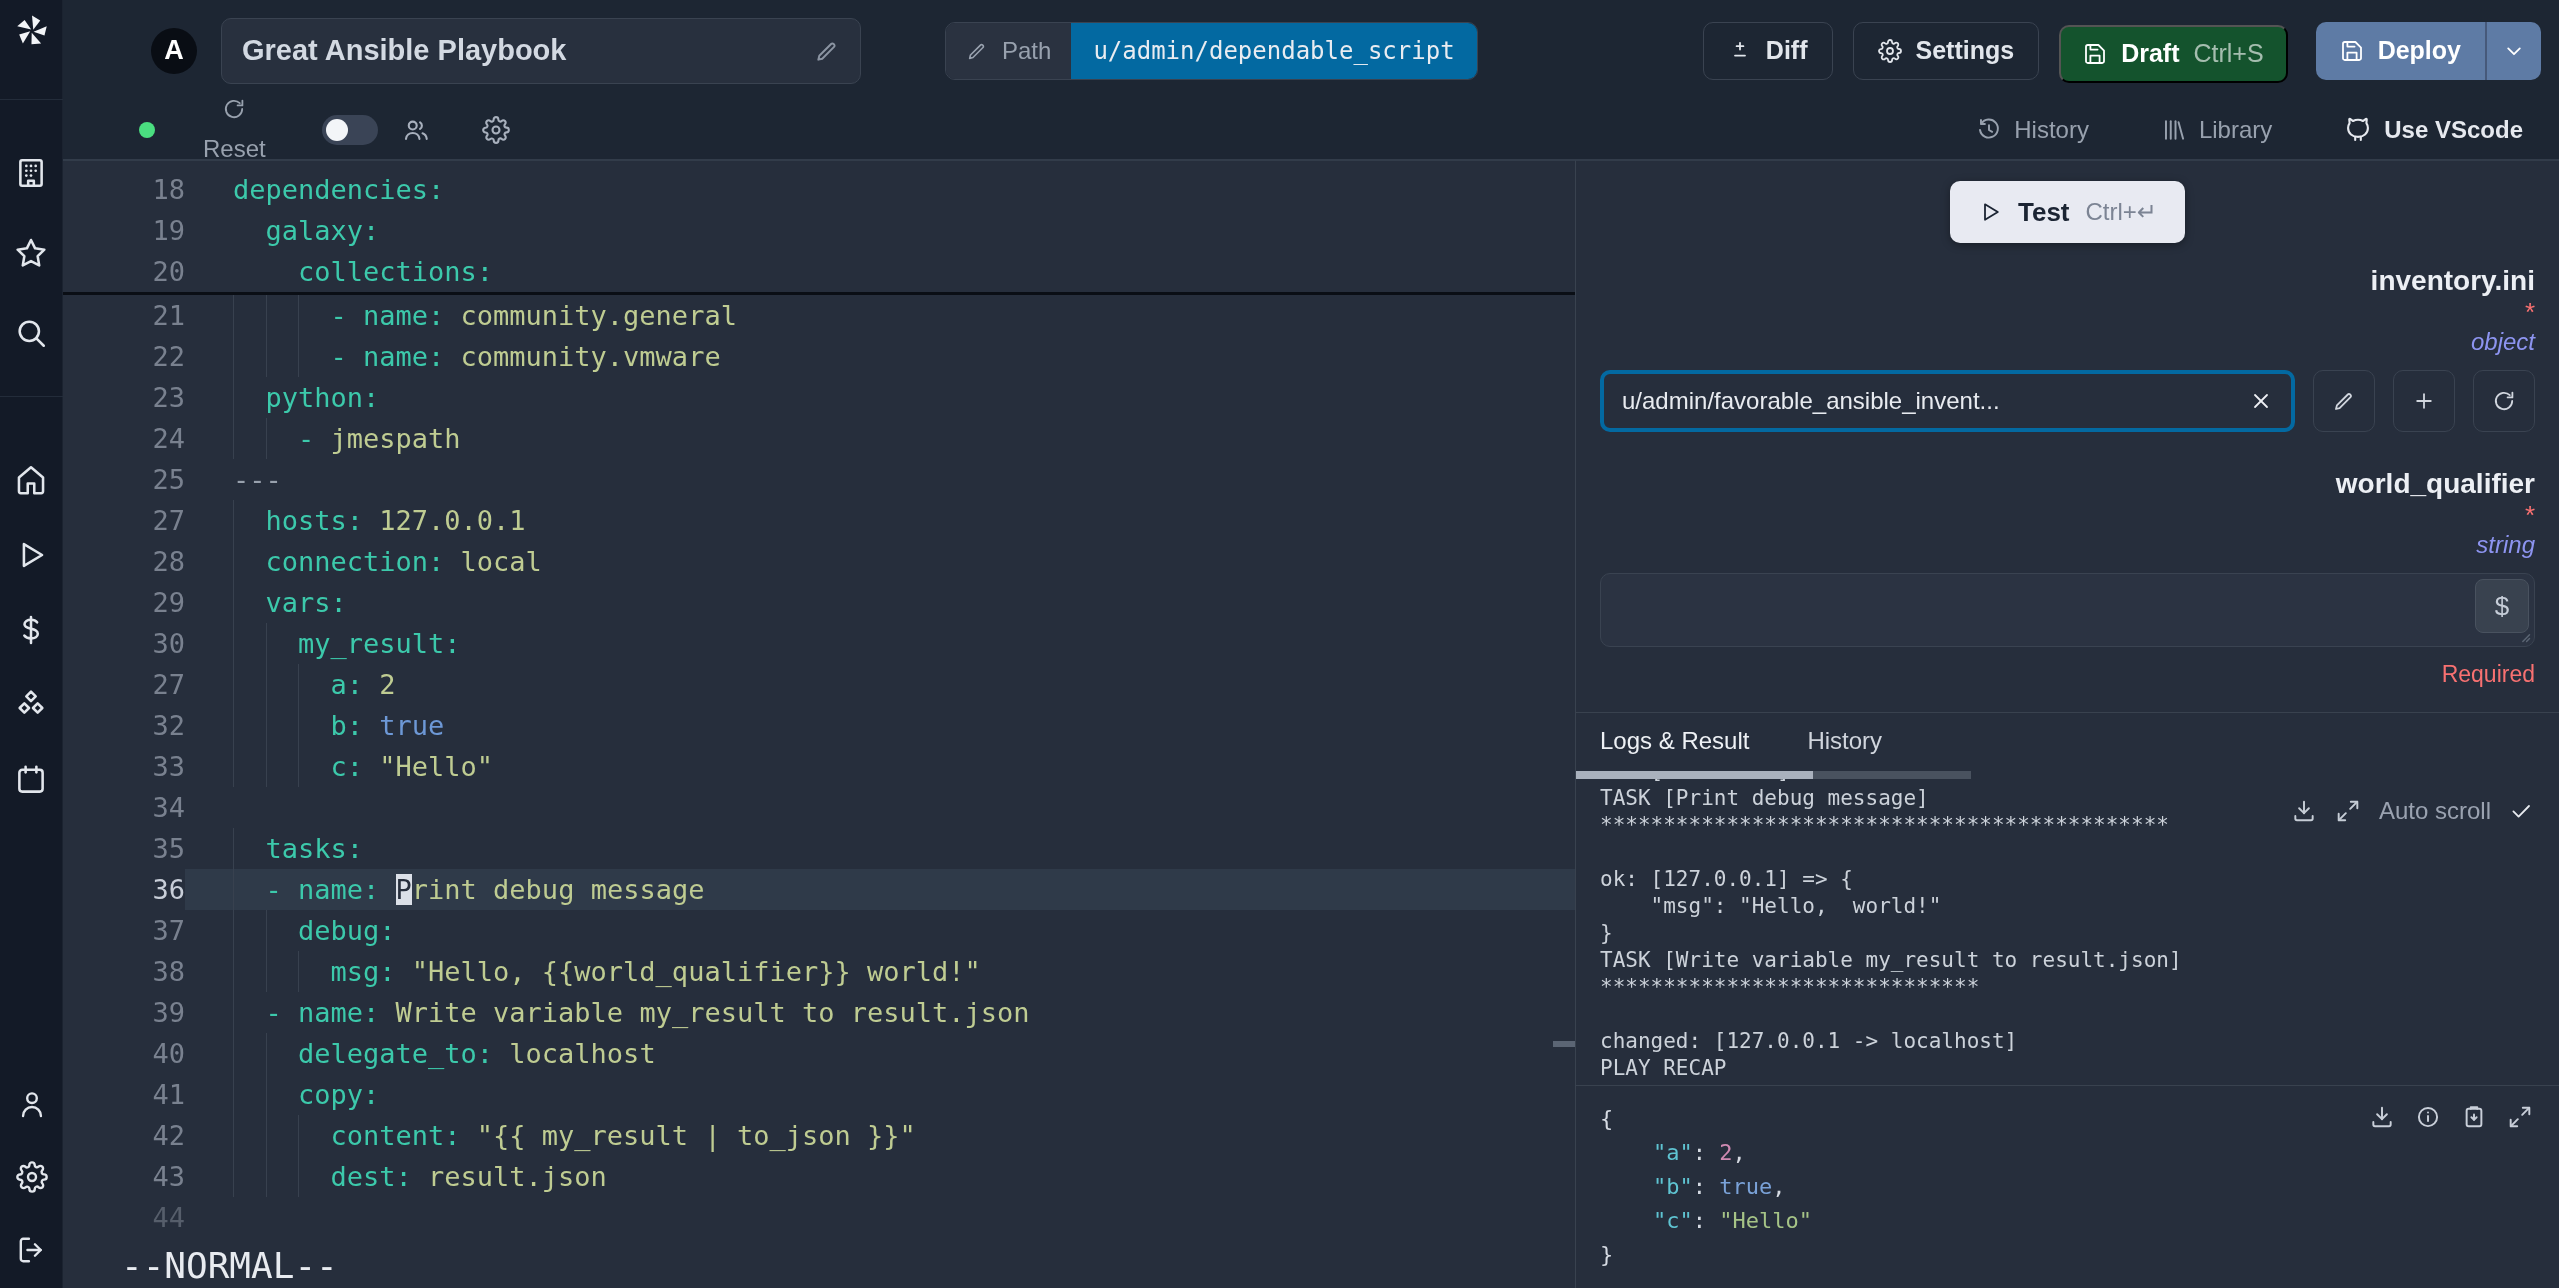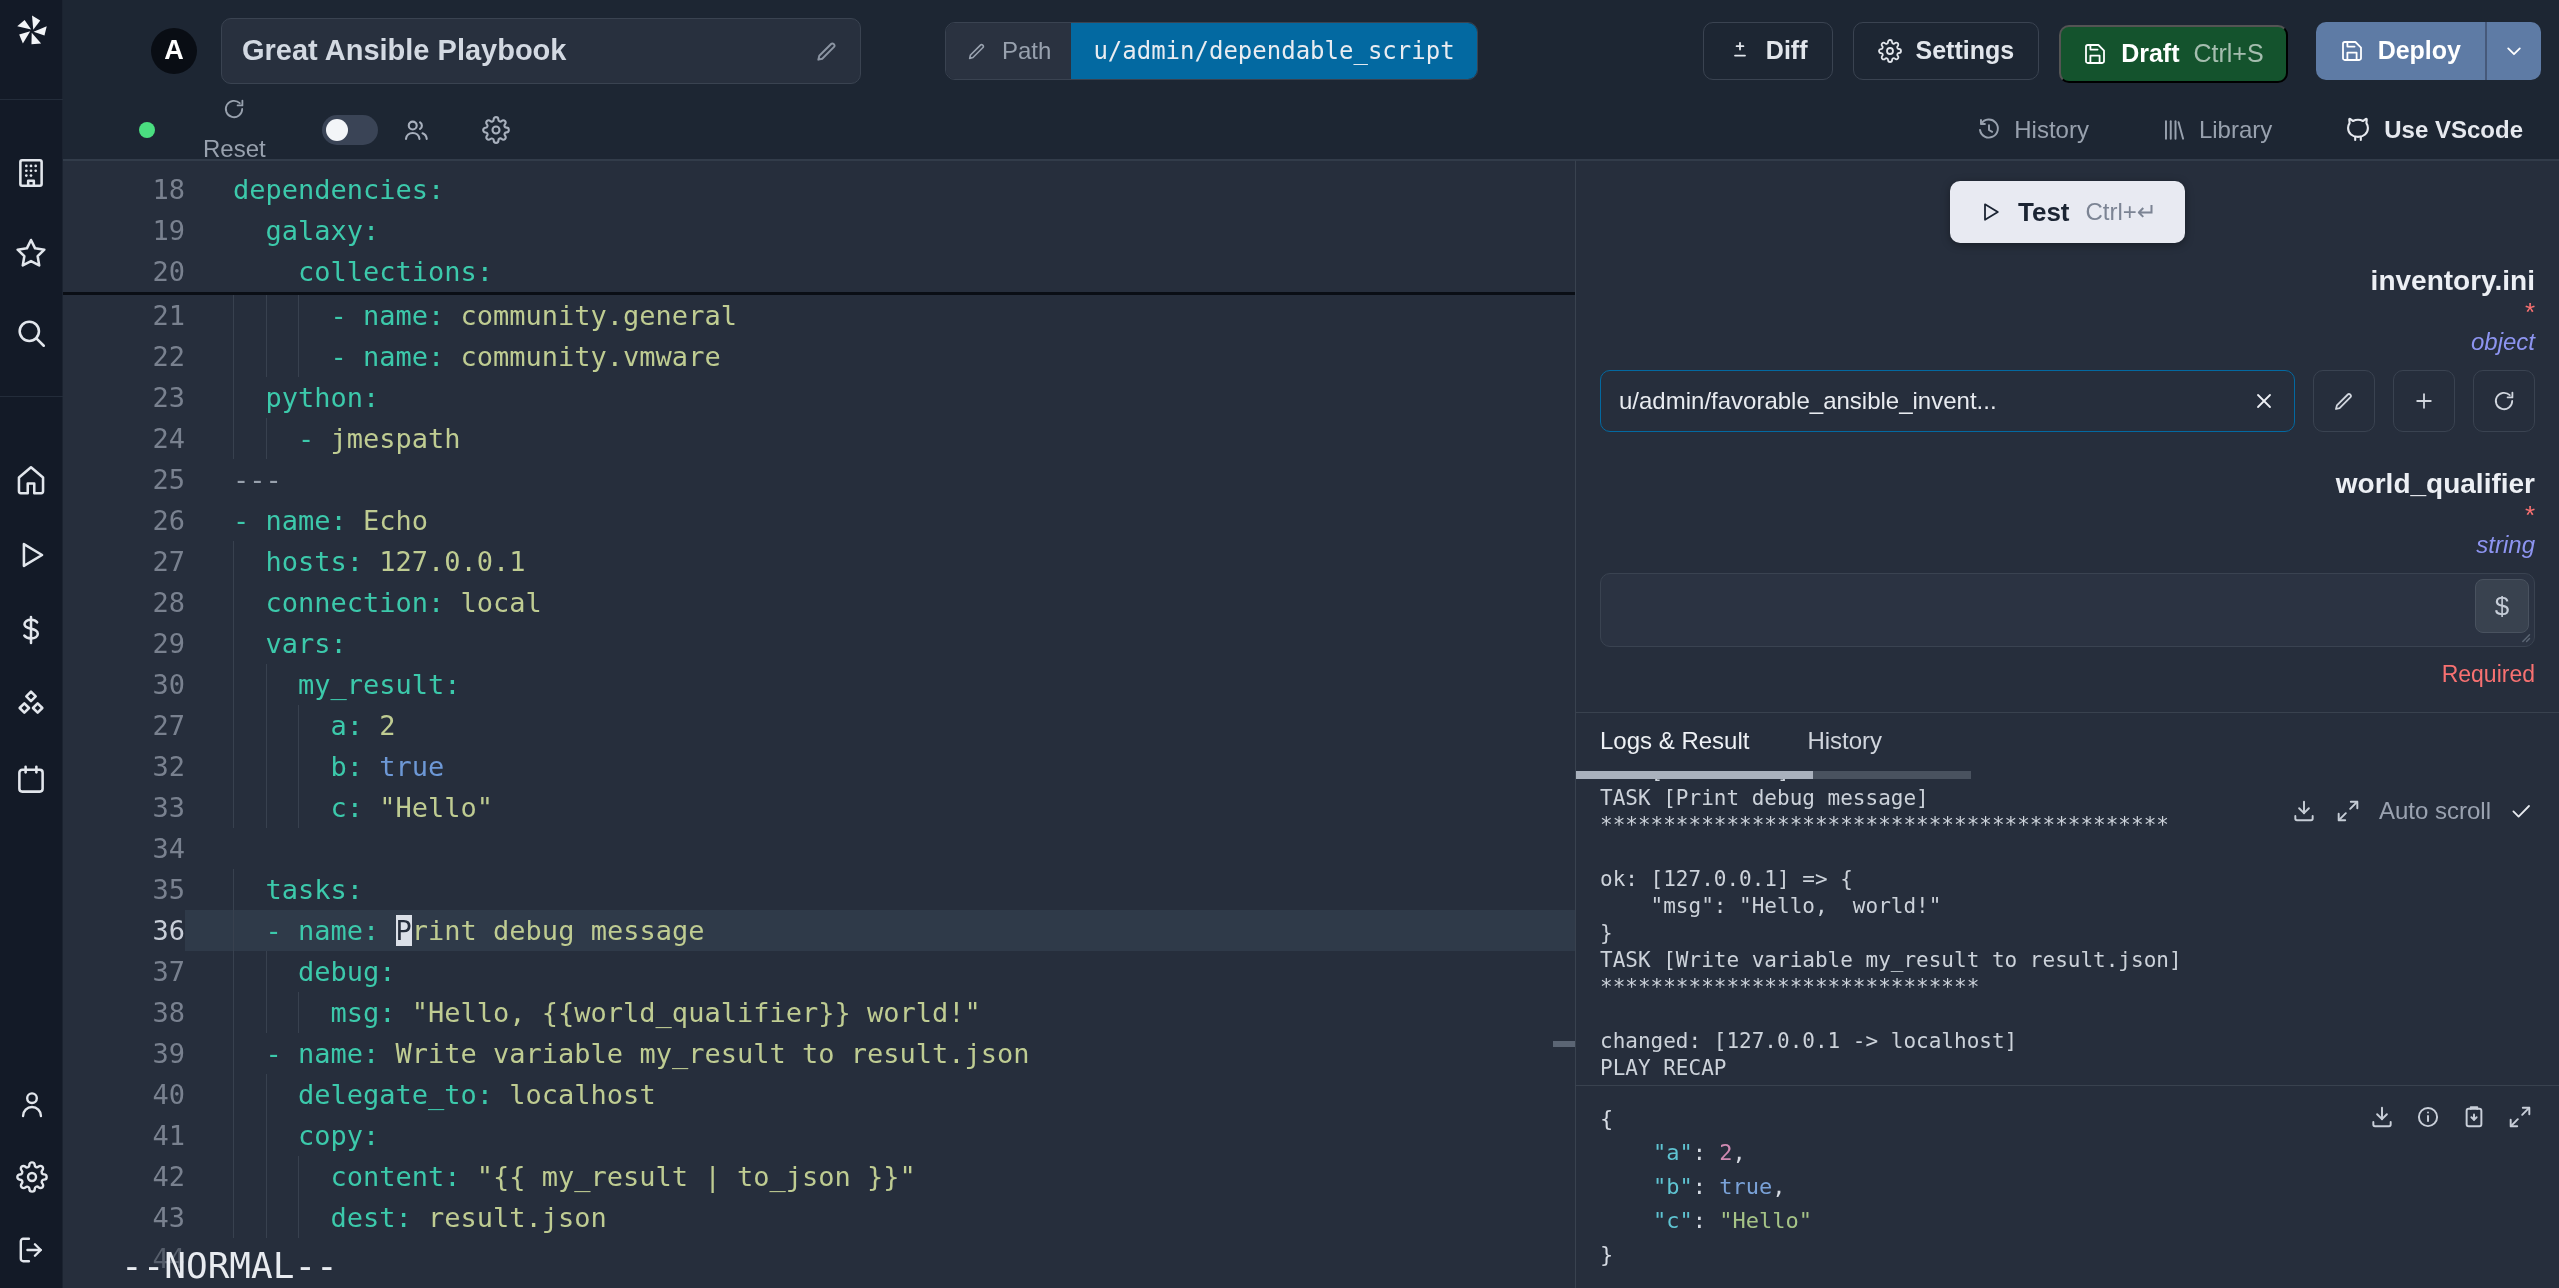--- a/index.html
+++ b/index.html
@@ -77,21 +77,21 @@
   .test-btn { background:#e8eaf2; border:none; border-radius:10px; height:62px; display:flex; align-items:center; gap:16px; padding:0 28px; box-shadow:0 2px 8px rgba(0,0,0,.35); }
   .test-btn .tlab { font-size:26px; font-weight:bold; color:#1b2433; }
   .test-btn .tkbd { font-size:24px; color:#7c8494; }
   .test-btn .ticn { color:#1b2433; }
   .fields { padding:0 24px; }
   .f-label { margin-top:22px; display:flex; align-items:flex-end;flex-direction:column; }
   .f-name { font-size:28px; font-weight:bold; color:#eceff4; }
   .f-star { font-size:26px; color:#f87171; margin-left:2px; }
   .f-type { font-size:24px; font-style:italic; color:#8d94f0; margin-left:16px; }
   .in-row { margin-top:14px; display:flex; gap:18px; }
-  .res-input { flex:1; height:62px; border:1px solid #0369a1; border-radius:10px; background:#262e3c; display:flex; align-items:center; padding:0 18px; min-width:0; }
+  .res-input { flex:1; height:62px; border:4px solid #0369a1; border-radius:10px; background:#262e3c; display:flex; align-items:center; padding:0 18px; min-width:0; }
   .res-input .rval { flex:1; font-size:24px; color:#e8ebf0; white-space:nowrap; overflow:hidden; }
   .sq-btn { width:62px; height:62px; border:1px solid #3a4351; border-radius:10px; background:#262e3c; display:flex; align-items:center; justify-content:center; color:#d1d6de; flex:none; }
   .ta { position:relative; margin-top:14px; height:74px; border:1px solid #3a4351; border-radius:10px; background:#2b3342; }
   .dollar-btn { position:absolute; top:5px; right:5px; width:54px; height:54px; border-radius:8px; background:#39424f; border:1px solid #49525f; color:#c6cdd8; font-size:26px; display:flex; align-items:center; justify-content:center; }
   .ta-resize { position:absolute; right:2px; bottom:2px; width:20px; height:20px; color:#5b6574; }
   .req { margin-top:14px; text-align:right; color:#f87171; font-size:23px; }
   .tabs { margin-top:24px; border-top:1px solid #39424f; display:flex; gap:58px; padding:14px 24px 16px; }
   .tab { font-size:24px; color:#d0d5dd; }
   .tab.active { color:#eef1f5; }
   .logs { position:relative; height:322px; overflow:hidden; font-family:"DejaVu Sans Mono", monospace; font-size:21px; line-height:27px; color:#ccd2da; }
@@ -359,24 +359,20 @@
         </div>
         <div class="erow">
           <div class="gut mono">24</div>
           <div class="ebody"><span class="ig"></span><span class="ig"></span><span class="c-k">- </span><span class="c-v">jmespath</span></div>
         </div>
         <div class="erow">
           <div class="gut mono">25</div>
           <div class="ebody"><span class="c-g">---</span></div>
         </div>
         <div class="erow">
-          <div class="gut mono">26</div>
-          <div class="ebody"><span class="c-k">- name:</span><span class="c-v"> Echo</span></div>
-        </div>
-        <div class="erow">
           <div class="gut mono">27</div>
           <div class="ebody"><span class="ig"></span><span class="c-k">hosts:</span><span class="c-v"> 127.0.0.1</span></div>
         </div>
         <div class="erow">
           <div class="gut mono">28</div>
           <div class="ebody"><span class="ig"></span><span class="c-k">connection:</span><span class="c-v"> local</span></div>
         </div>
         <div class="erow">
           <div class="gut mono">29</div>
           <div class="ebody"><span class="ig"></span><span class="c-k">vars:</span></div>

